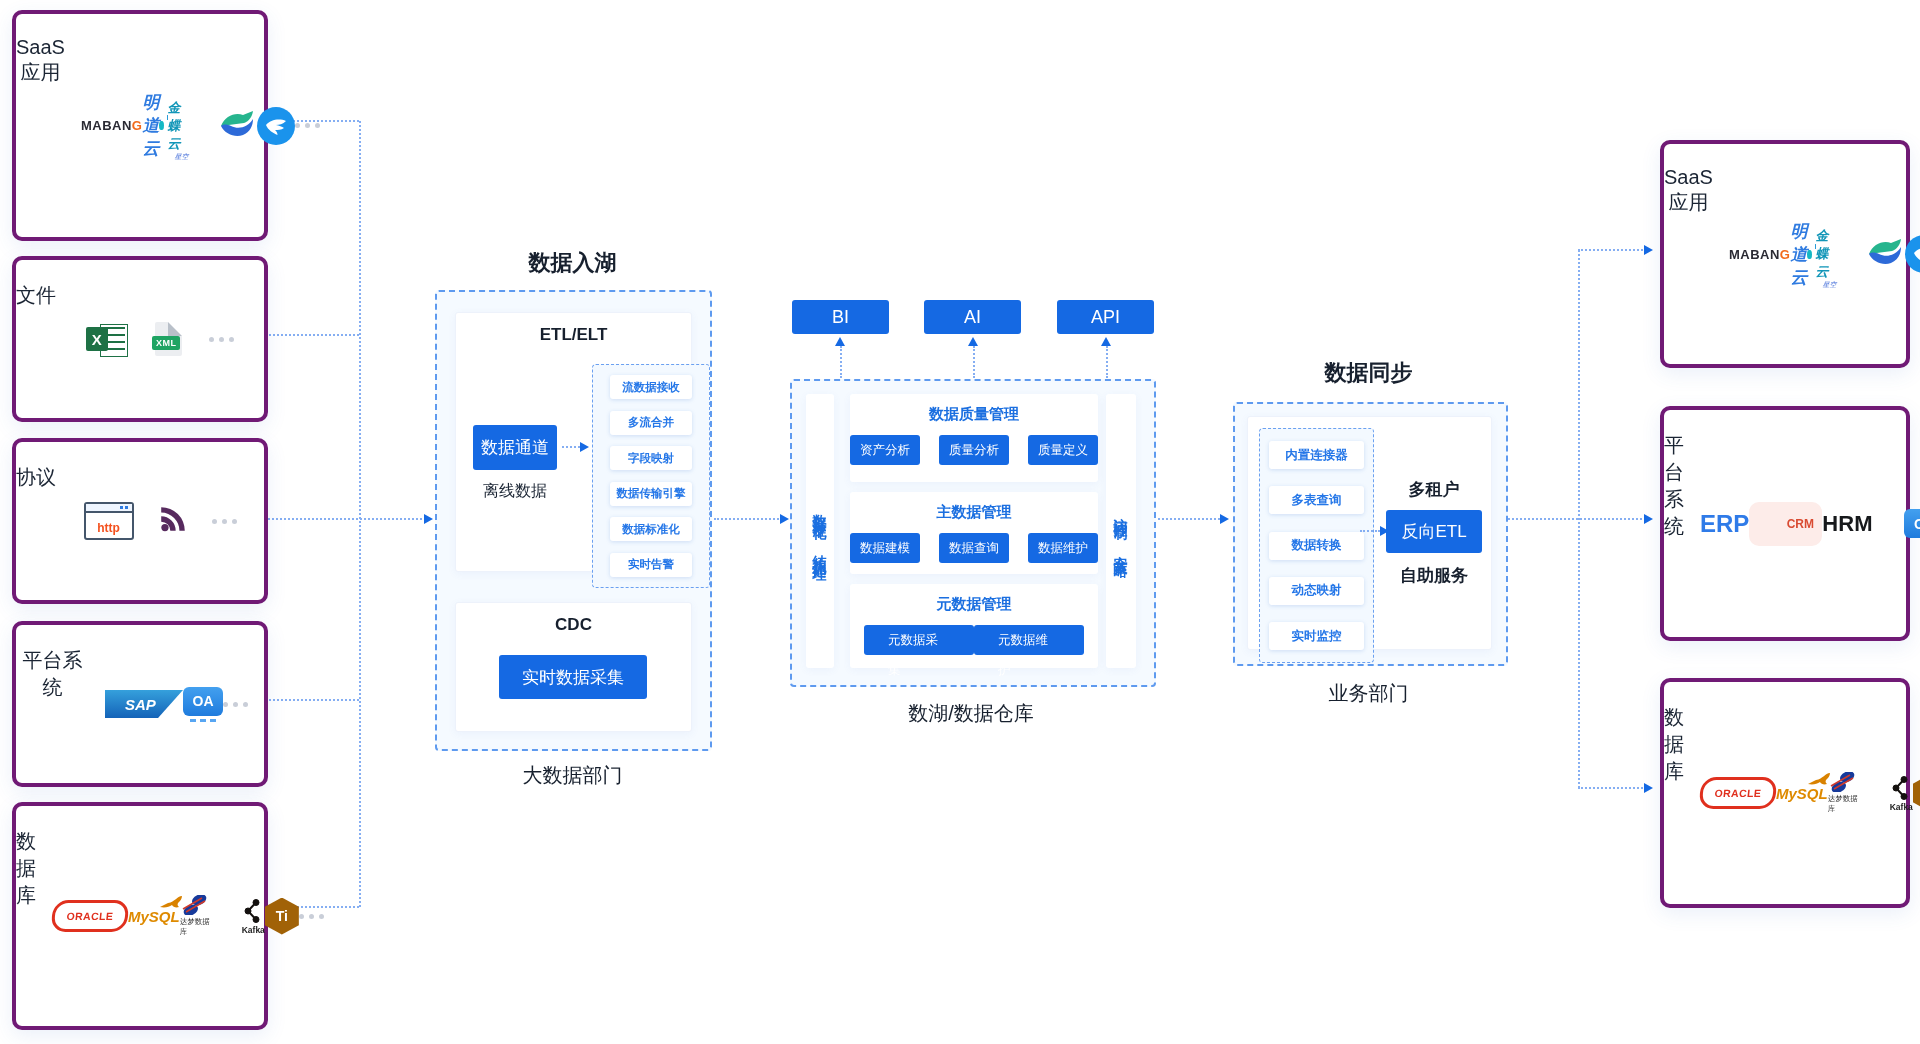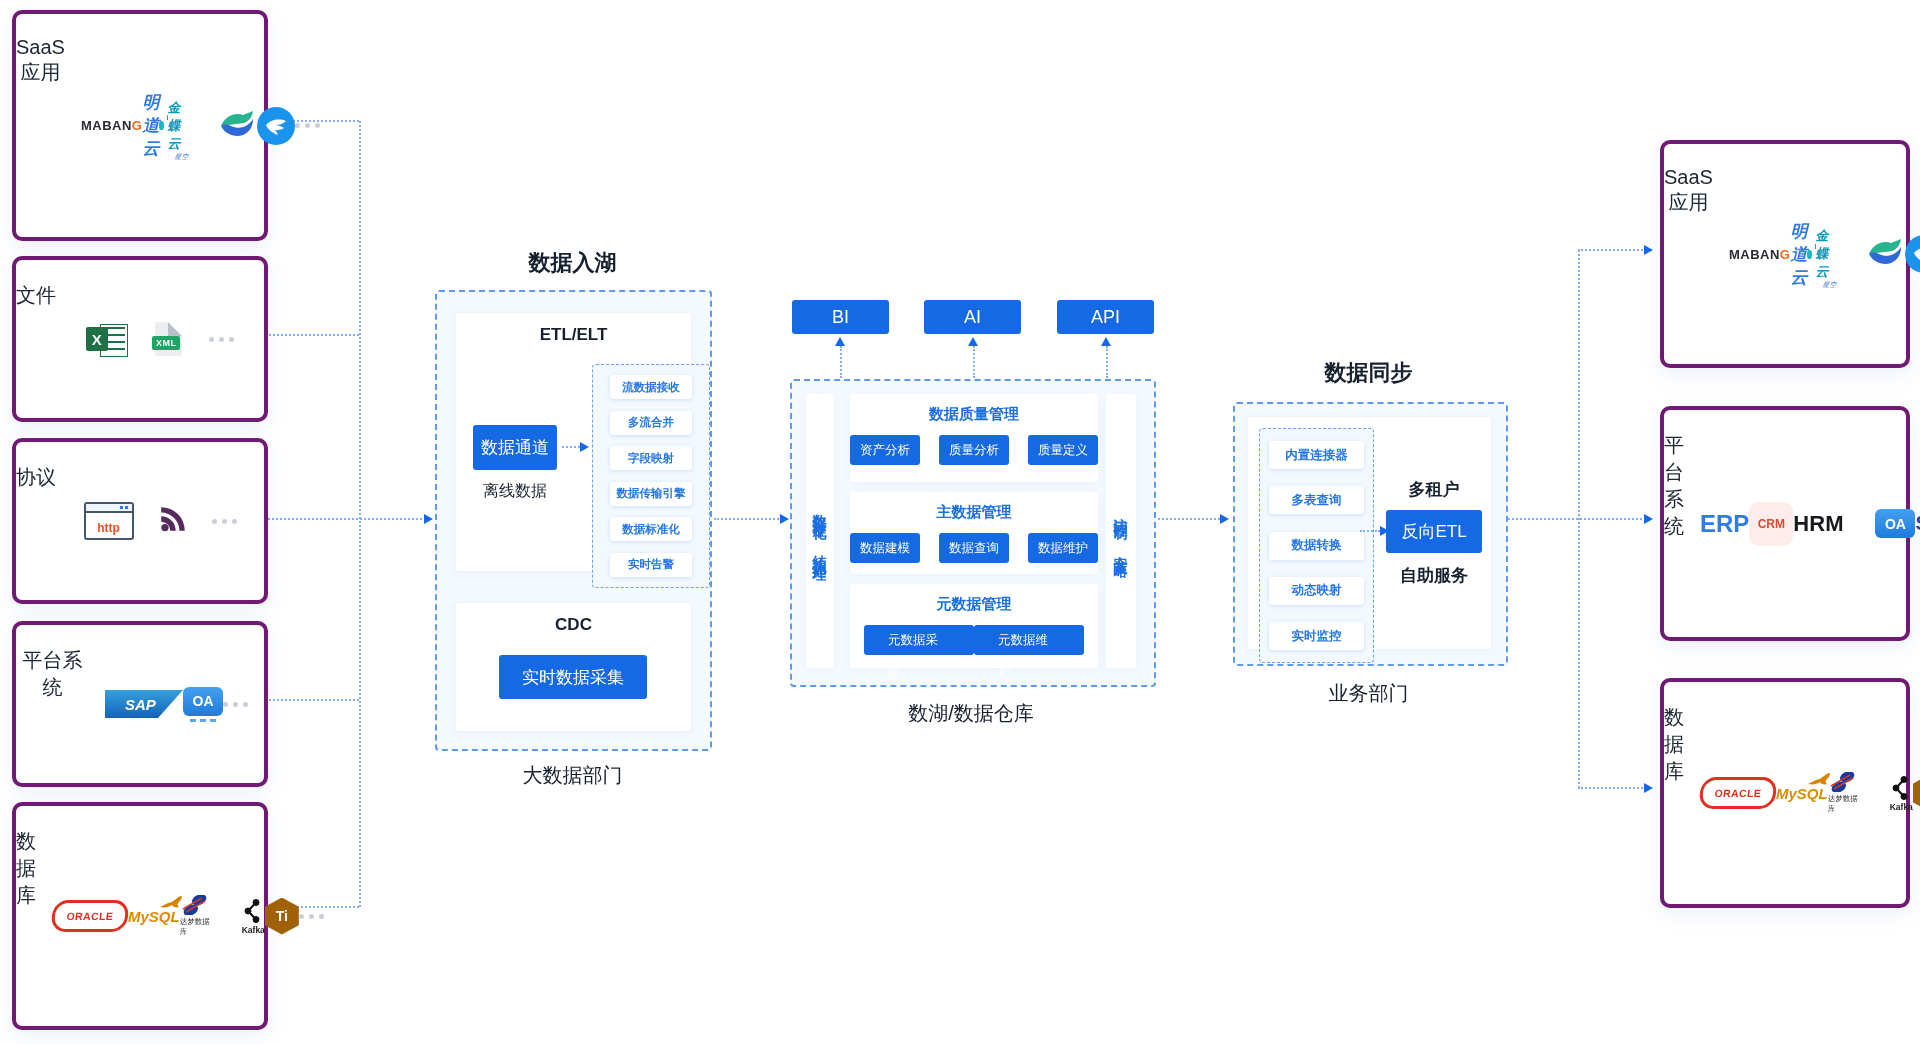--- a/index.html
+++ b/index.html
@@ -95,21 +95,21 @@
   .mysql svg{position:absolute;top:-13px;right:-4px;}
   .dameng{display:flex;flex-direction:column;align-items:center;gap:2px;}
   .dameng i{font-style:normal;font-size:7.5px;font-weight:400;color:#333;}
   .kafka{display:flex;flex-direction:column;align-items:center;gap:1px;}
   .kafka i{font-style:normal;font-size:8.5px;font-weight:700;color:#222;}
   .tidb{width:34px;height:37px;background:#a16207;color:#fff;font-weight:800;font-size:14px;
         display:flex;align-items:center;justify-content:center;
         clip-path:polygon(50% 0,100% 25%,100% 75%,50% 100%,0 75%,0 25%);}
   .erp{font-size:24px;font-weight:800;color:#2f7be8;}
   .crm{width:44px;height:44px;border-radius:10px;background:#fdece9;color:#d94b32;font-weight:800;
-       font-size:12px;display:flex;align-items:center;justify-content:center;}
+       font-size:12px;display:flex;align-items:center;justify-content:center;padding-left:29px;}
   .hrm{font-size:22px;font-weight:800;color:#17191c;}
   .scm{font-size:20px;font-weight:800;color:#3734ad;}
   .more{display:flex;gap:5px;}
   .more i{width:5px;height:5px;border-radius:50%;background:#c9ced8;}
 </style>
 </head>
 <body>
 
 <div class="canvas">
 

